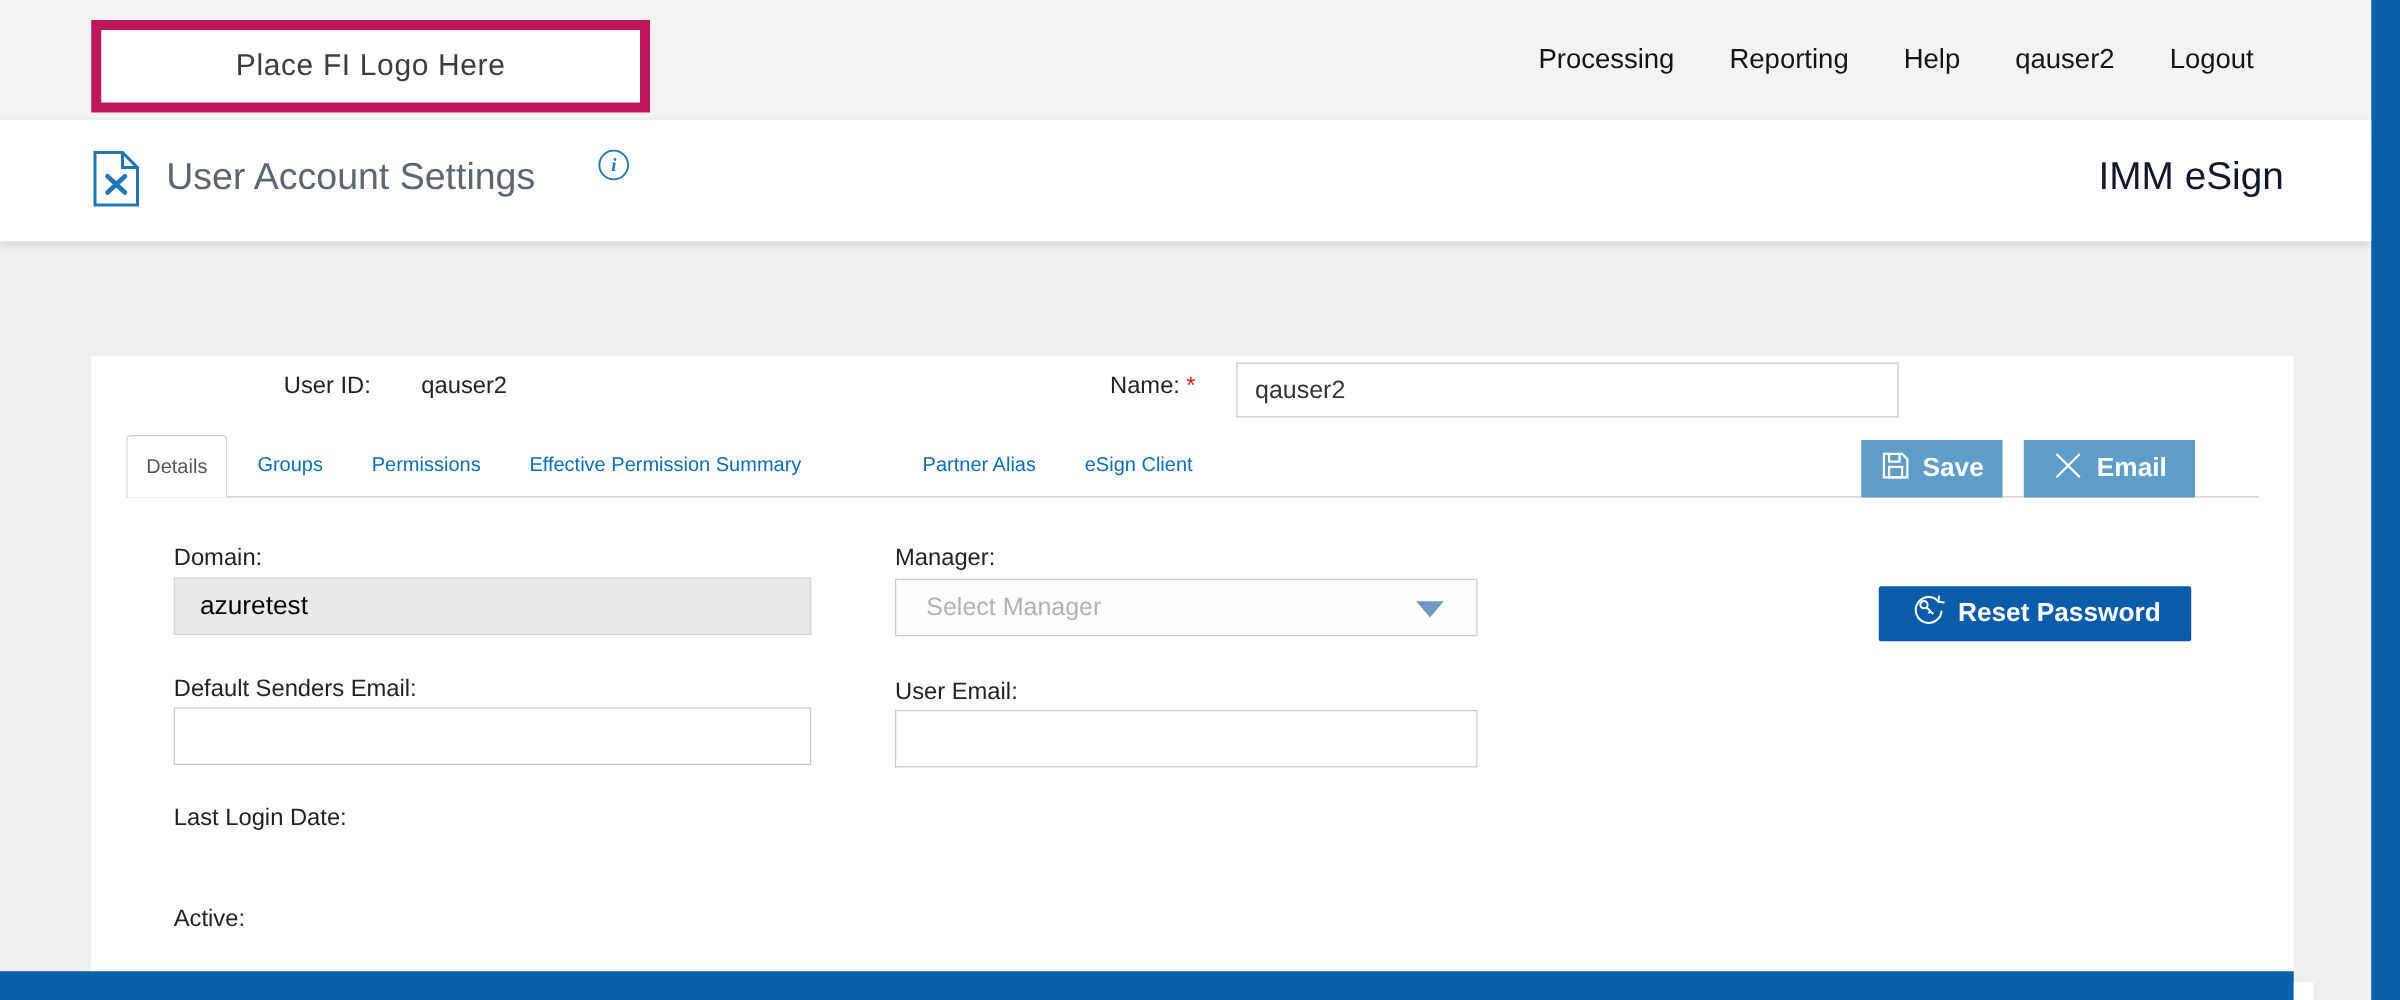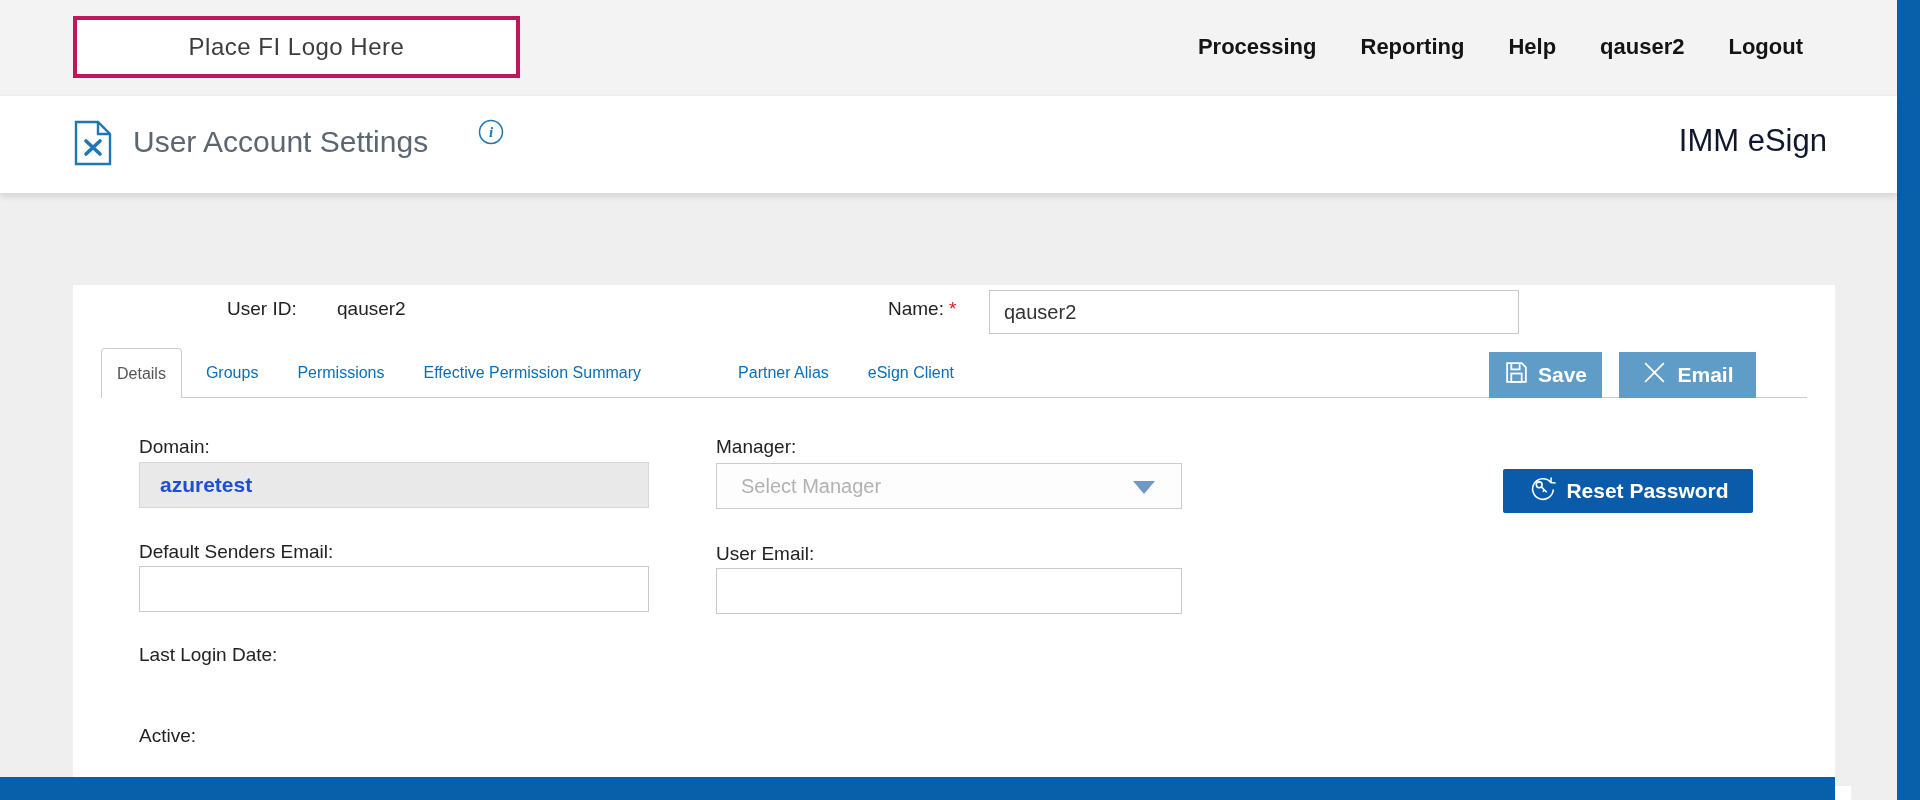--- a/index.html
+++ b/index.html
@@ -2,26 +2,26 @@
 <html><head>
 <meta charset="utf-8">
 <style>
   * { margin:0; padding:0; box-sizing:border-box; }
   html,body { width:1920px; height:800px; overflow:hidden; background:#efefef;
               font-family:"Liberation Sans", sans-serif; }
   #app { position:relative; width:1920px; height:800px; }
 
   
   .topbar { position:absolute; left:0; top:0; width:1897px; height:94px; background:#f3f3f3; }
-  .logo-box { position:absolute; left:73px; top:16px; width:447px; height:62px;
-              background:#ffffff; border:4px solid #be185d;
+  .logo-box { position:absolute; left:73px; top:16px; width:447px; height:74px;
+              background:#ffffff; border:8px solid #be185d;
               display:flex; align-items:center; justify-content:center; }
   .logo-box span { font-size:24px; color:#3c3c3c; letter-spacing:.5px; }
   .topnav { position:absolute; right:94px; top:0; height:94px;
-            display:flex; align-items:center; gap:44px;font-weight:bold; }
+            display:flex; align-items:center; gap:44px; }
   .topnav a { font-size:22px; color:#141414; text-decoration:none; cursor:pointer; white-space:nowrap; }
 
   
   .headband { position:absolute; left:0; top:96px; width:1897px; height:97px; background:#ffffff;
               box-shadow:0 4px 6px rgba(0,0,0,.10); z-index:5; }
   .doc-icon { position:absolute; left:73px; top:22px; }
   .page-title { position:absolute; left:133px; top:29px; font-size:30px; color:#5c6670; }
   .info-icon { position:absolute; left:477px; top:22px; cursor:pointer; }
   .brand { position:absolute; right:70px; top:27px; font-size:31px; color:#0f172a;margin-left:24px; }
 
@@ -29,21 +29,21 @@
   .content { position:absolute; left:0; top:191px; width:1897px; height:609px; background:#efefef; }
   .card { position:absolute; left:73px; top:94px; width:1762px; height:515px; background:#ffffff; }
 
   .lbl { position:absolute; font-size:19px; color:#222222; }
   .val { position:absolute; font-size:19px; color:#222222; }
   .req { color:#e01b1b; margin-left:5px; }
 
   input.txt { position:absolute; border:1px solid #c9c9c9; background:#ffffff;
               font-family:"Liberation Sans", sans-serif; font-size:20px; color:#333;
               padding:0 14px; outline:none; }
-  input.txt:disabled, .txt.disabled { background:#e9e9e9; border-color:#d6d6d6; color:#1d4ed8;font-weight:bold; }
+  input.txt:disabled, .txt.disabled { background:#e9e9e9; border-color:#d6d6d6; color:#000000; }
 
   
   .tabrow { position:absolute; left:28px; top:63px; width:1706px; height:50px;
             border-bottom:1px solid #cccccc; display:flex; align-items:flex-end; }
   .tab { font-size:16px; color:#0d6eb8; padding:0 15px; height:49px; line-height:49px;
          cursor:pointer; white-space:nowrap; margin-right:9px; }
   .tab.active { color:#555555; background:#fff; border:1px solid #cccccc; border-bottom:none;
                 border-radius:4px 4px 0 0; position:relative; top:1px; height:50px; }
   .tab.gap-left { margin-left:58px; }
 

